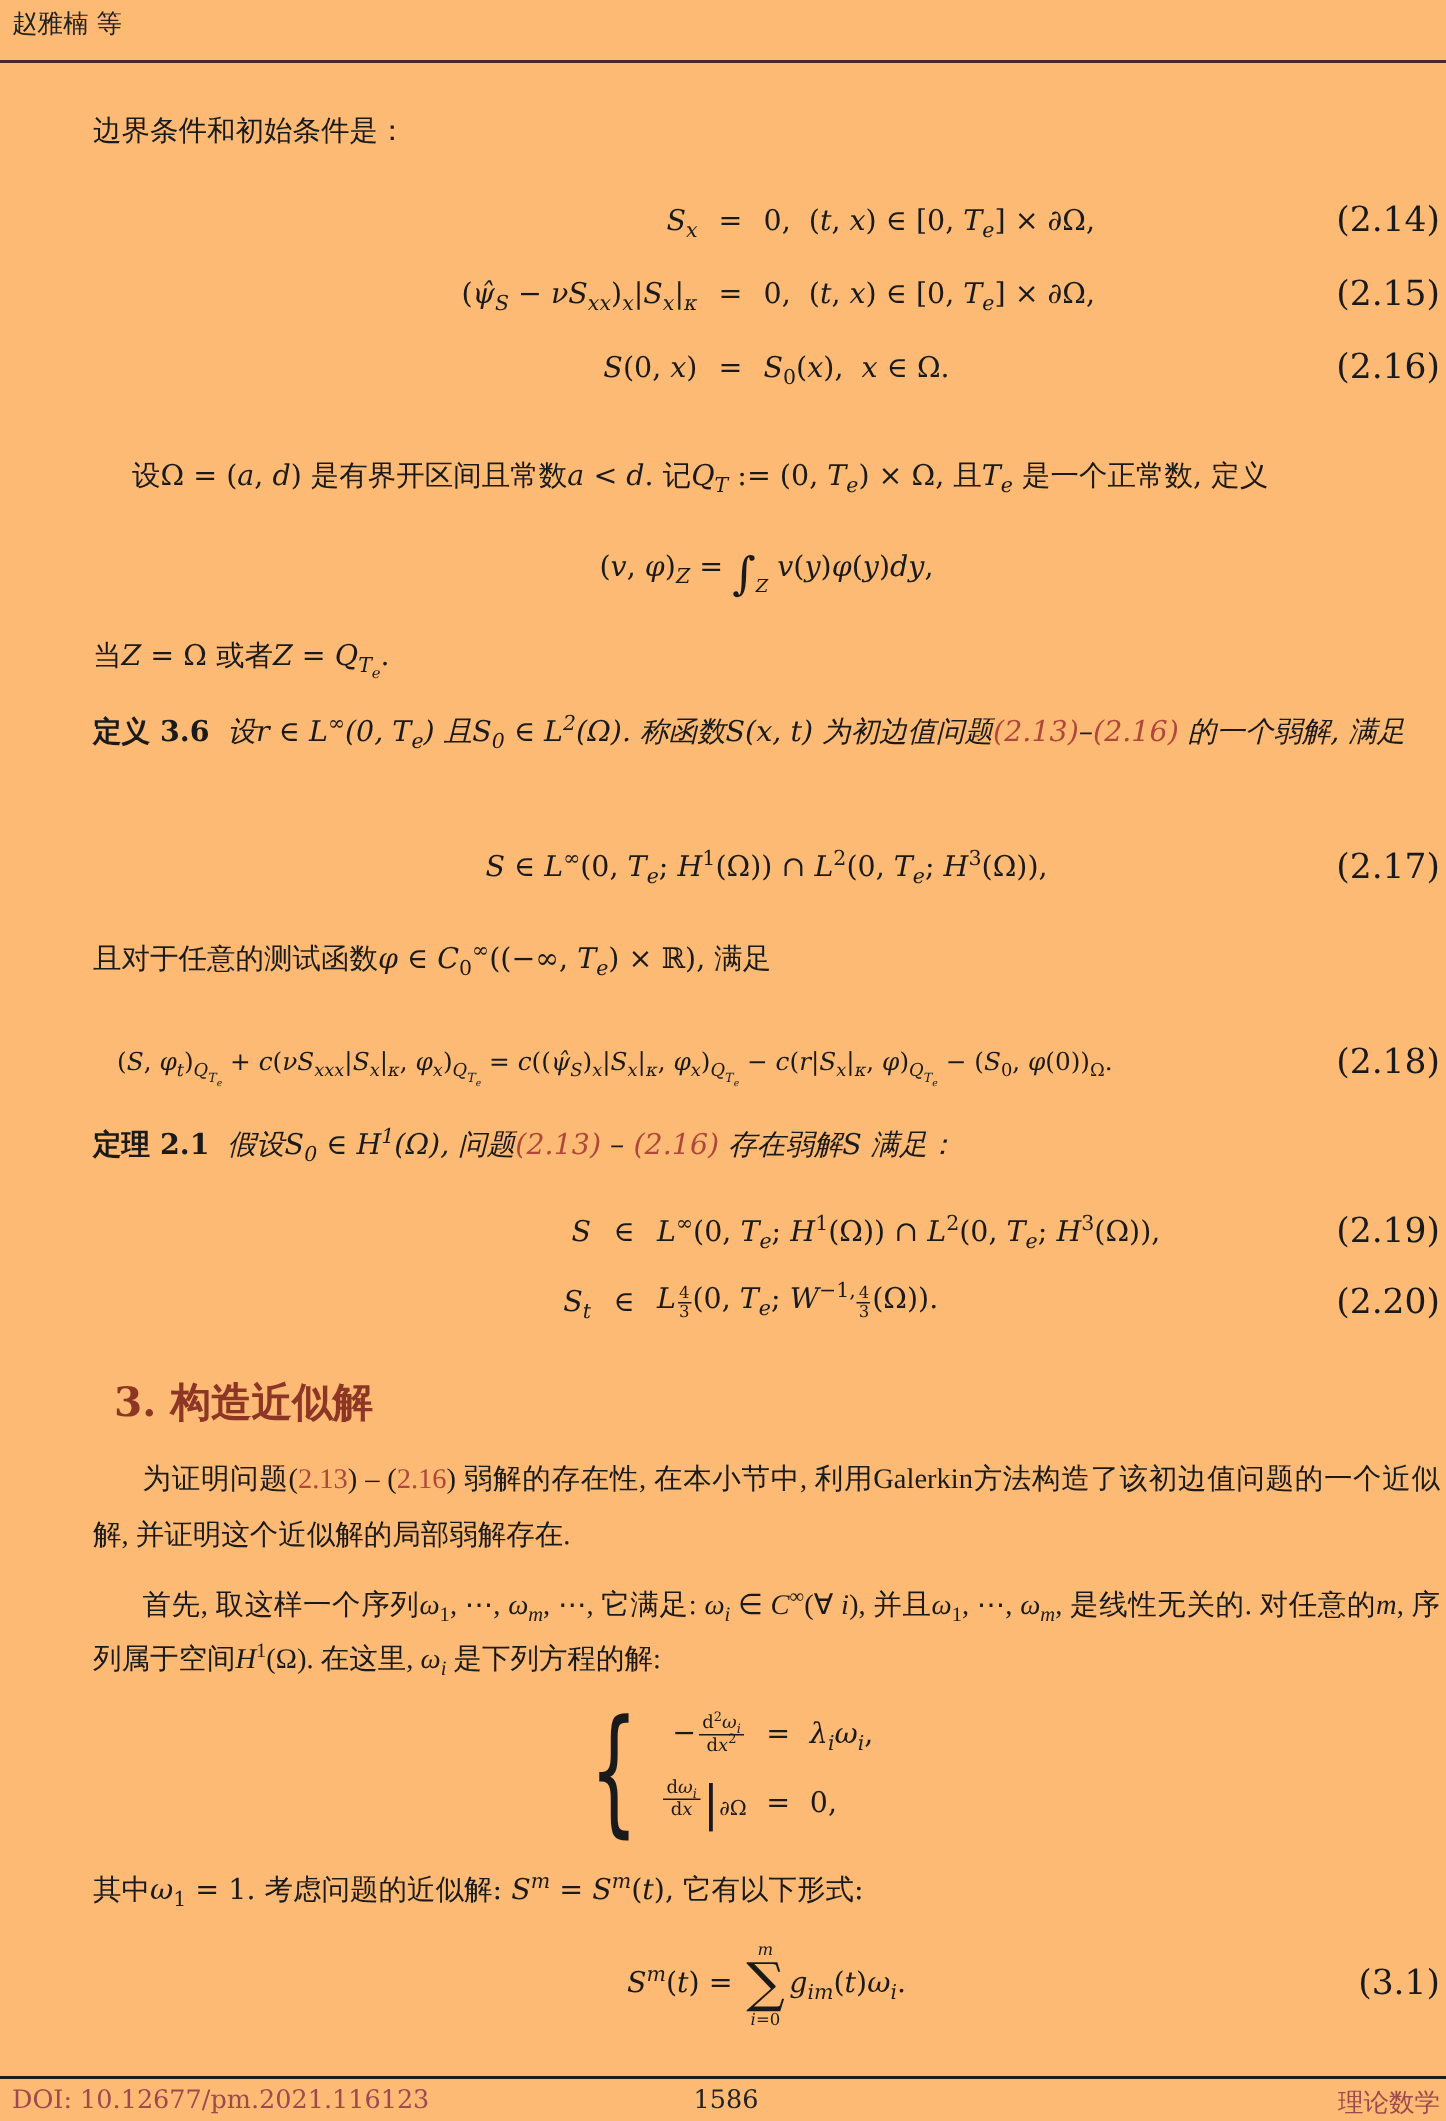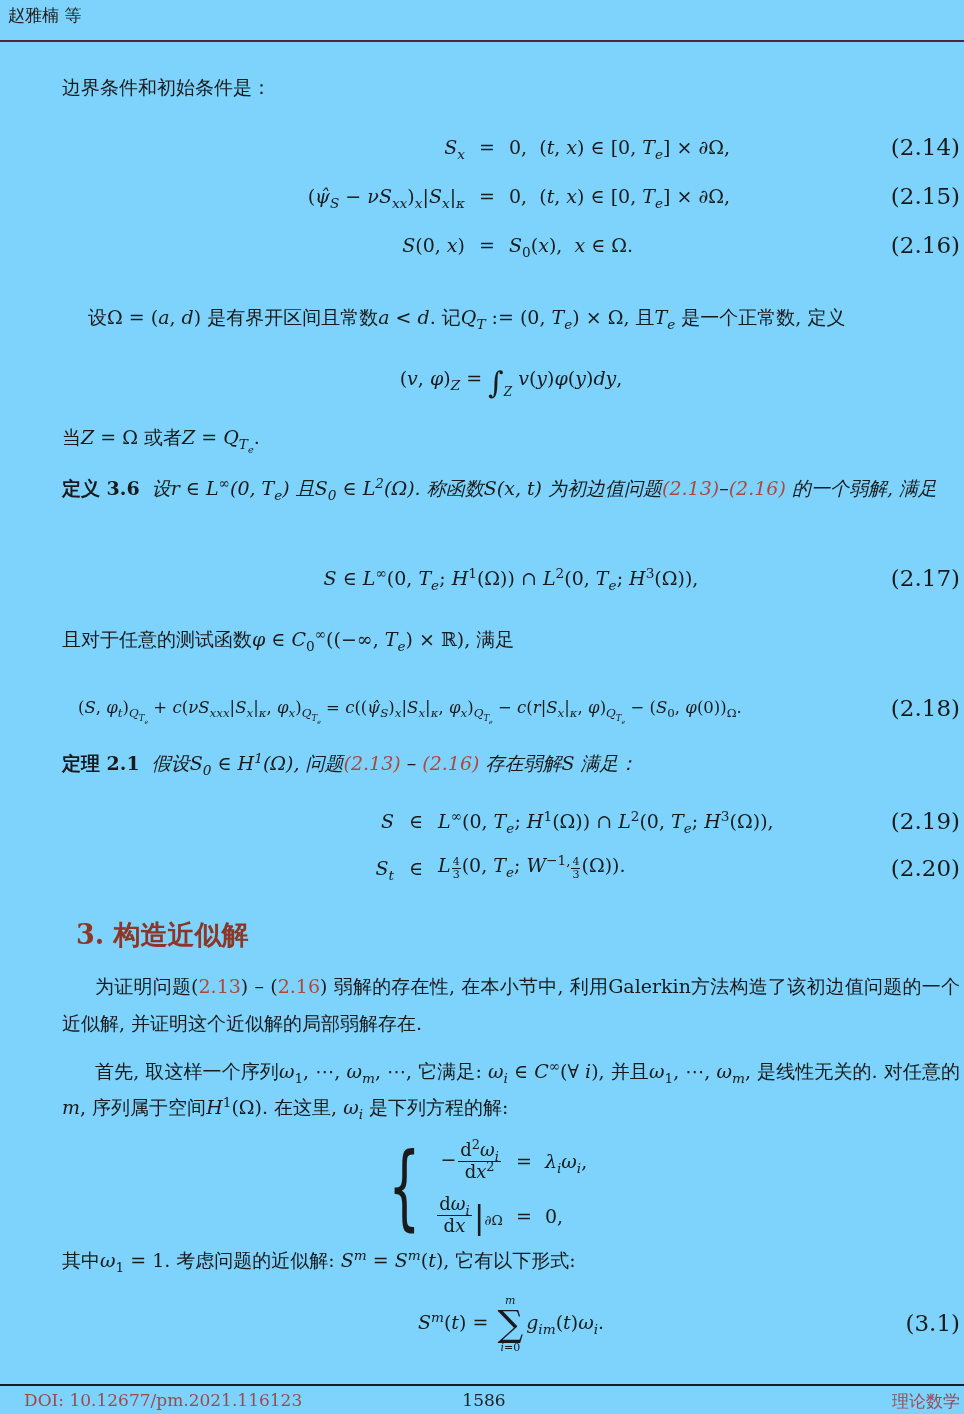--- a/index.html
+++ b/index.html
@@ -1,23 +1,23 @@
 <!DOCTYPE html>
 <html><head>
 <meta charset="utf-8">
 <style>
   html,body{margin:0;padding:0;background:#ffffff;}
-  .page{position:relative;width:964px;height:1414px;background:#7dd3fc;overflow:hidden;
+  .page{position:relative;width:964px;height:1414px;background:#fdba74;overflow:hidden;
         color:#1a1a1a;font-family:"DejaVu Serif","Liberation Serif",serif;}
   .runhead{position:absolute;left:8px;top:4px;font-size:17px;color:#222;}
   .rule-top{position:absolute;left:0;right:0;top:40px;height:2px;background:#4e2630;}
   .content{position:absolute;left:62px;top:0;width:898px;}
   .bt{position:absolute;margin:0;width:898px;font-size:19px;line-height:35px;text-align:justify;}
   .indent1{text-indent:26px;}
-  .indent2{text-indent:33px;}
+  .indent2{text-indent:33px;font-family:Liberation Serif, serif;}
   .kai{font-style:italic;}
   .kai b{font-style:normal;}
   .blabel{font-weight:bold;font-style:normal;margin-right:6px;}
   .ref{color:#b0473b;}
   .eqgroup{position:absolute;width:898px;}
   .eqrow{position:relative;height:49px;font-size:19px;}
   .g2 .eqrow{height:47px;}
   .align{display:grid;grid-template-columns:1fr 44px 1fr;align-items:center;height:100%;}
   .g1 .align{transform:translateX(-24px);}
   .g2 .align{transform:translateX(-95px);}
@@ -44,26 +44,26 @@
   .sec-title{position:absolute;margin:14px;font-size:27px;font-weight:bold;color:#8e3626;}
   .system{position:absolute;width:898px;display:flex;justify-content:center;}
   .sys-inner{display:flex;align-items:center;transform:translateX(-30px);}
   .brace{font-size:92px;line-height:0.9;transform:scaleX(0.55);margin-right:2px;
          font-family:"DejaVu Sans","Liberation Sans",sans-serif;color:#1a1a1a;}
   .sysrows{display:grid;grid-template-columns:auto 42px auto;row-gap:12px;align-items:center;font-size:19px;}
   .sysrows .slhs{text-align:right;white-space:nowrap;}
   .sysrows .sop{text-align:center;}
   .sysrows .srhs{text-align:left;white-space:nowrap;}
   .bfrac{display:inline-flex;flex-direction:column;align-items:center;line-height:1.15;
-         font-size:18px;vertical-align:middle;margin:0 2px;}
+         font-size:12px;vertical-align:middle;margin:0 2px;}
   .bfrac .nu{border-bottom:1px solid currentColor;padding:0 2px;}
   .vb{font-size:1.7em;vertical-align:-0.25em;font-style:normal;}
   .rule-bot{position:absolute;left:0;right:0;top:1384px;height:2px;background:#1c1c1c;}
   .footer{position:absolute;left:8px;right:4px;top:1390px;height:24px;font-size:17px;}
-  .doi{position:absolute;left:16px;color:#9d4a4f;}
+  .doi{position:absolute;left:0;color:#9d4a4f;}
   .pageno{position:absolute;left:0;right:0;text-align:center;color:#222;}
   .journal{position:absolute;right:0;color:#9d4a4f;}
 </style>
 </head>
 <body>
 
 <div class="page">
 
   <div class="runhead">
     <span>赵雅楠 等</span>

